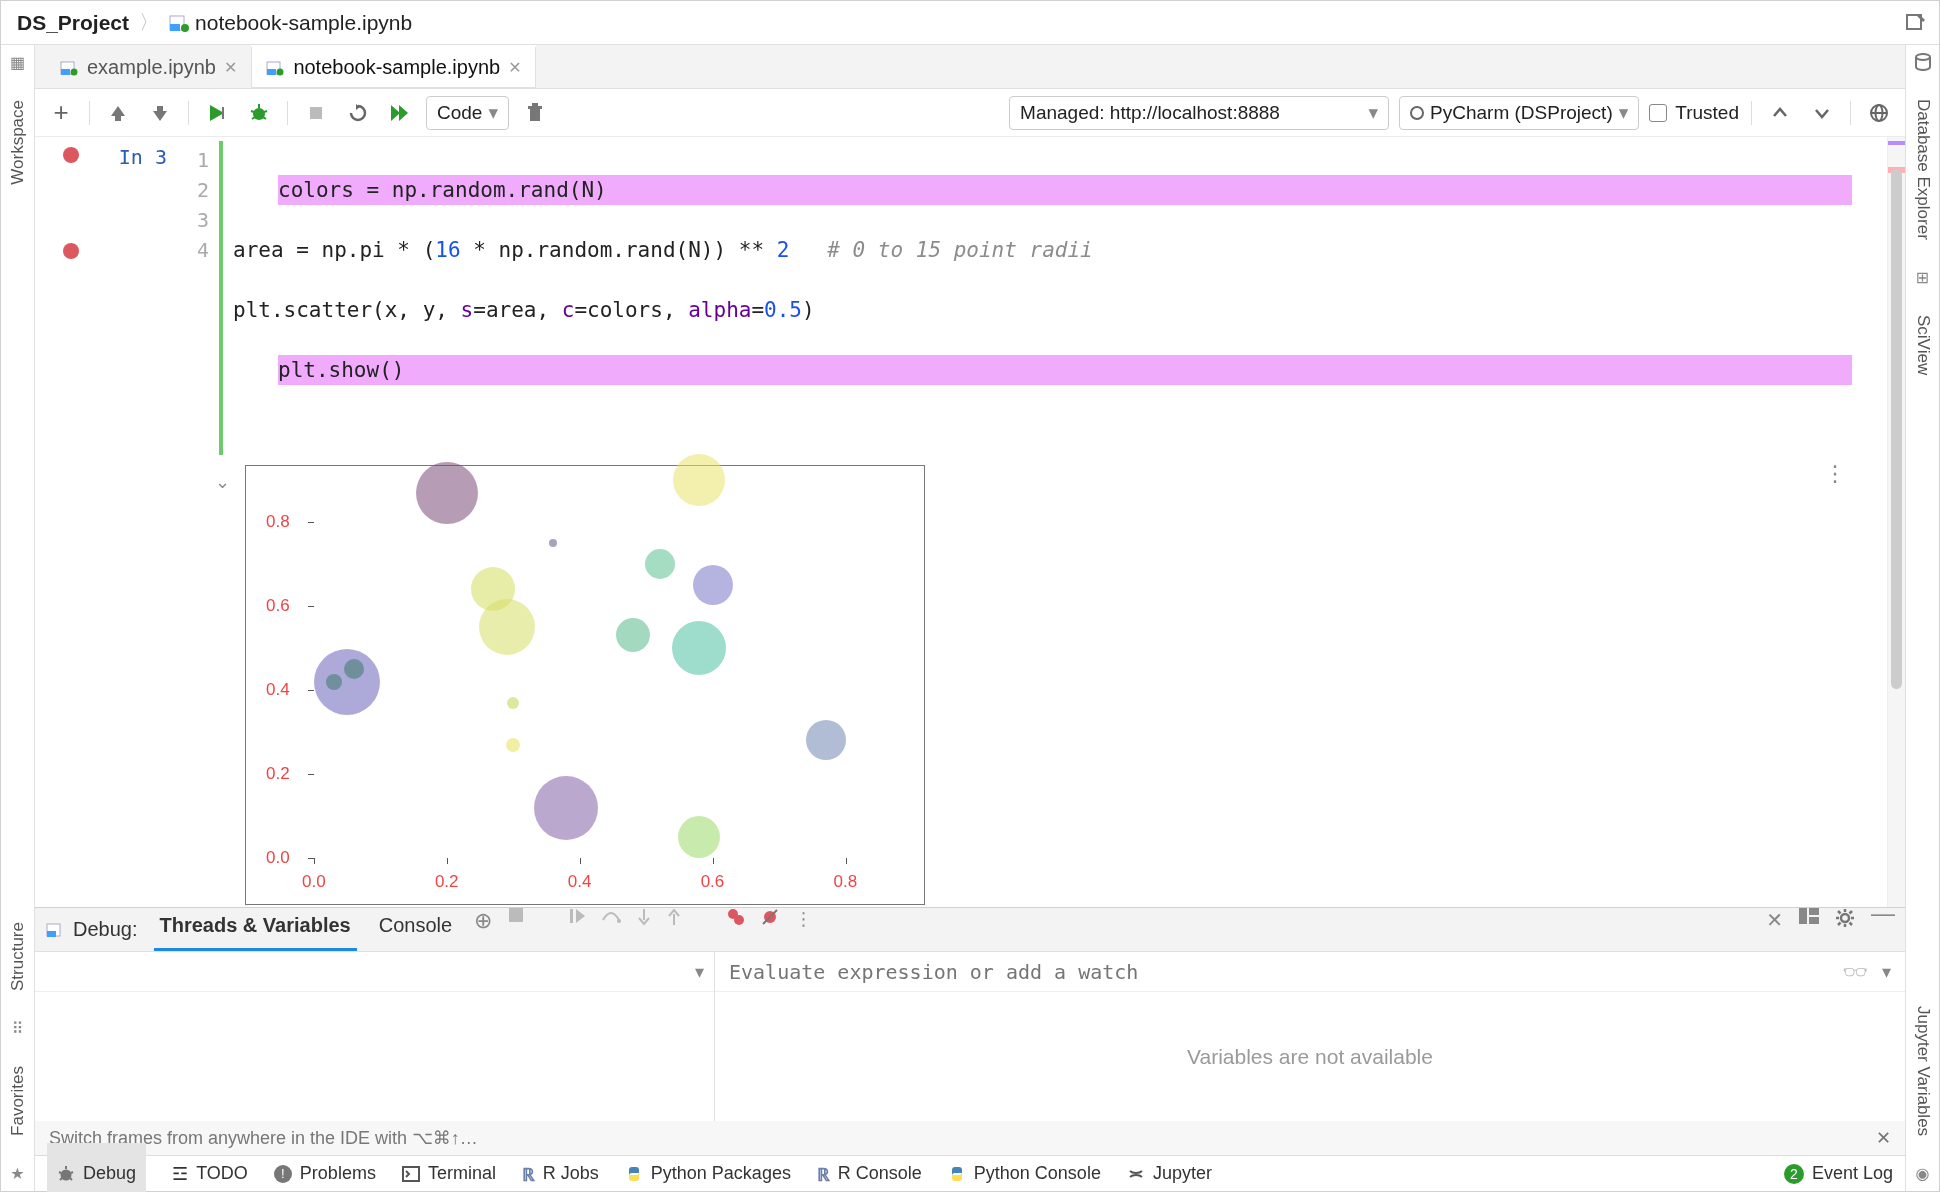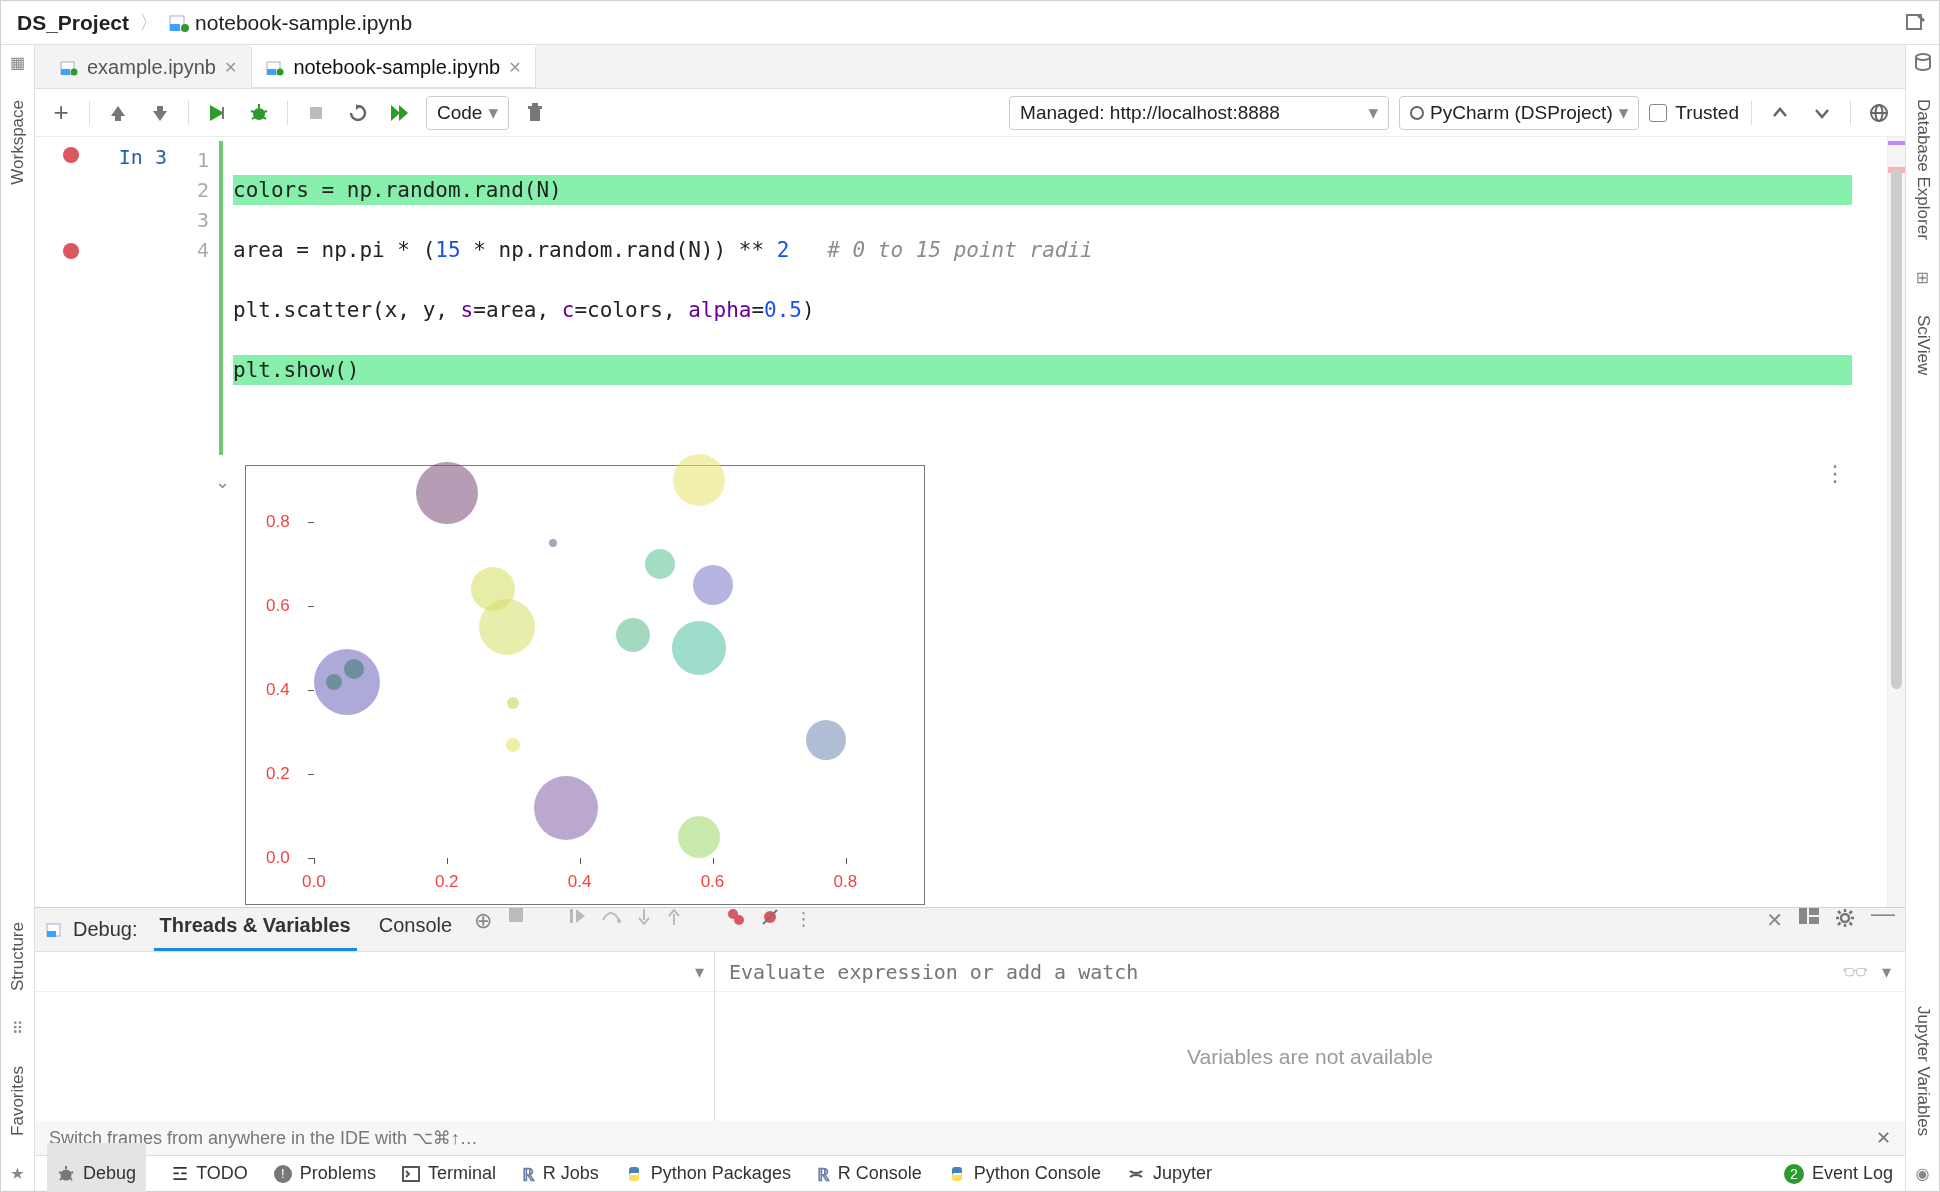--- a/index.html
+++ b/index.html
@@ -42,21 +42,21 @@
 .editor-scroll { flex: 1; position: relative; overflow: hidden; display: flex; gap: 23px; }
 .editor-body { flex: 1; display: flex; flex-direction: column; background: #fff; padding-top: 4px; position: relative; }
 .code-cell { display: flex; position: relative; }
 .cell-gutter { width: 72px; display: flex; flex-direction: column; align-items: center; padding-top: 6px; }
 .breakpoint { width: 16px; height: 16px; background: #db5860; border-radius: 50%; margin-bottom: 62px; }
 .cell-prompt { width: 70px; font-family: "Menlo","Consolas",monospace; font-size: 20px; color: #2a5db0; padding-top: 4px; text-align: right; padding-right: 10px; }
 .cell-lines { width: 42px; font-family: "Menlo","Consolas",monospace; font-size: 20px; color: #aaa; padding-top: 4px; text-align: right; padding-right: 10px; line-height: 30px; }
 .cell-border { width: 4px; background: #6fc96f; }
 .cell-code { flex: 1; font-family: "Menlo","Consolas",monospace; font-size: 21px; line-height: 30px; padding: 4px 12px 10px 10px; background: #fff; white-space: pre; overflow: hidden; }
 .code-row { display: block; }
-.code-row.hl { background: #86efac; }
+.code-row.hl { background: #f0abfc; margin-left: 45px; }
 .tok-num { color: #1750EB; }
 .tok-call { color: #222; }
 .tok-arg { color: #660099; }
 .tok-comment { color: #8C8C8C; font-style: italic; }
 
 .output-cell { display: flex; padding-left: 180px; position: relative; padding-top: 10px; }
 .output-collapse { width: 30px; color: #888; cursor: pointer; font-size: 18px; padding-top: 6px; }
 .output-plot { width: 680px; height: 440px; border: 1px solid #777; position: relative; background: #fff; }
 .output-menu { position: absolute; right: 18px; top: 6px; color: #888; font-size: 22px; cursor: pointer; }
 .editor-check { position: absolute; right: 10px; top: 6px; color: #2b9b2b; font-size: 22px; }
@@ -274,21 +274,21 @@
             <div class="cell-prompt">In 3</div>
             <div class="cell-lines">
               <div>1</div>
               <div>2</div>
               <div>3</div>
               <div>4</div>
             </div>
             <div class="cell-border"></div>
             <div class="cell-code">
 <span class="code-row hl"><span class="tok-call">colors = np.random.rand(N)</span></span>
-<span class="code-row"><span class="tok-call">area = np.pi * (</span><span class="tok-num">15</span><span class="tok-call"> * np.random.rand(N)) ** </span><span class="tok-num">2</span><span class="tok-comment">   # 0 to 15 point radii</span></span>
+<span class="code-row"><span class="tok-call">area = np.pi * (</span><span class="tok-num">16</span><span class="tok-call"> * np.random.rand(N)) ** </span><span class="tok-num">2</span><span class="tok-comment">   # 0 to 15 point radii</span></span>
 <span class="code-row"><span class="tok-call">plt.scatter(x, y, </span><span class="tok-arg">s</span><span class="tok-call">=area, </span><span class="tok-arg">c</span><span class="tok-call">=colors, </span><span class="tok-arg">alpha</span><span class="tok-call">=</span><span class="tok-num">0.5</span><span class="tok-call">)</span></span>
 <span class="code-row hl"><span class="tok-call">plt.show()</span></span>
             </div>
           </div>
 
           <div class="output-cell">
             <div class="output-collapse">⌄</div>
             <div class="output-plot">
               <div class="plot-area" id="plot-area">
                   <div class="bubble" style="width: 62px; height: 62px; left: 101.889px; top: -18.4px; background: rgb(122, 75, 121);"></div>

